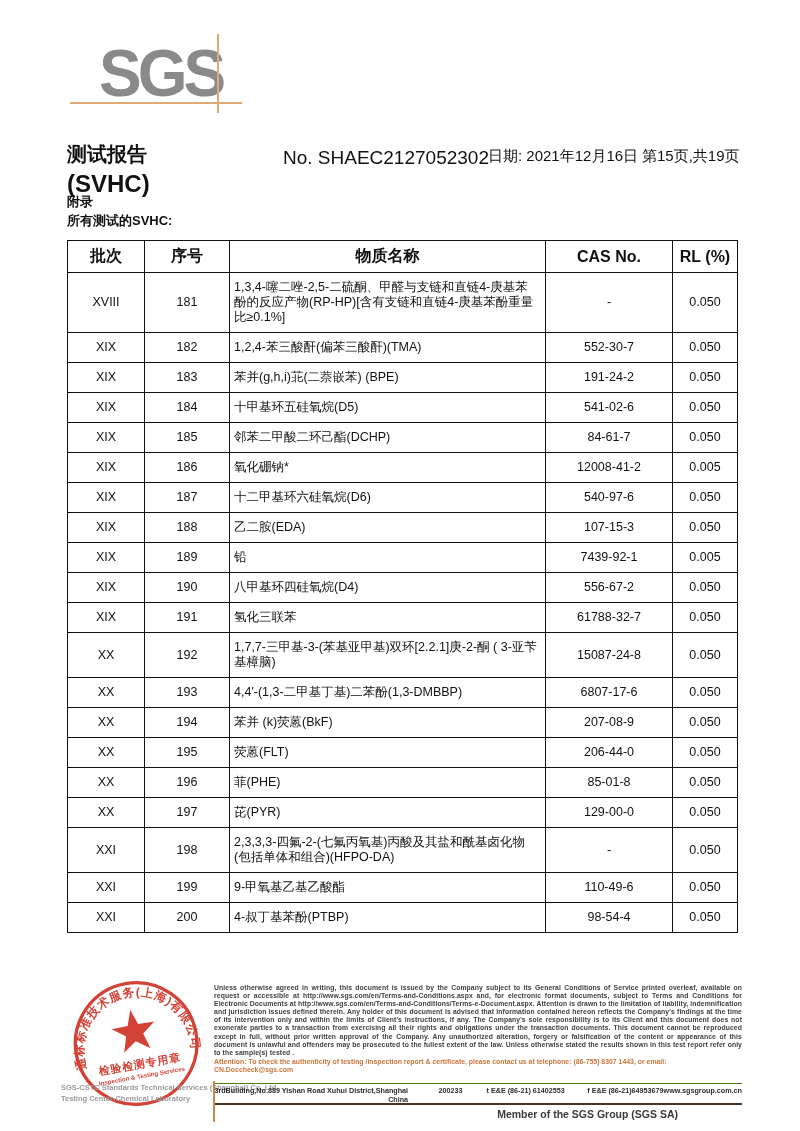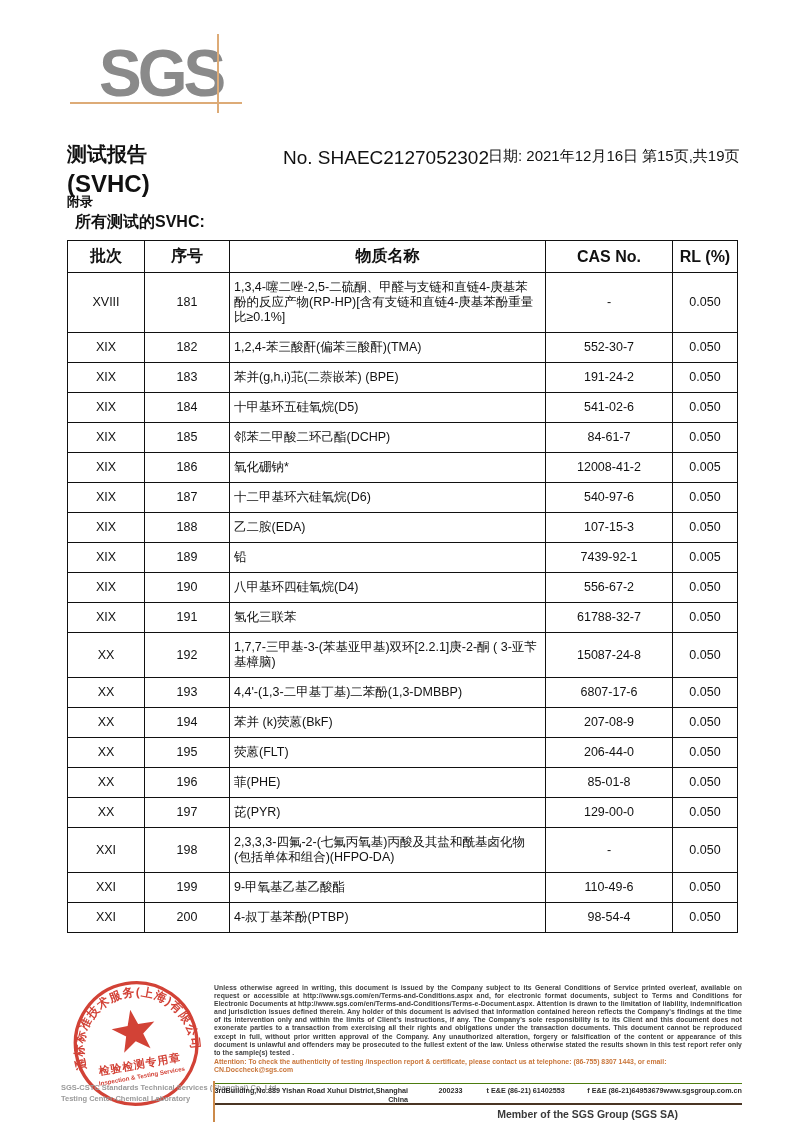--- a/index.html
+++ b/index.html
@@ -17,21 +17,21 @@
   }
   .logo-vline { position:absolute; left:217px; top:34px; width:2px; height:79px; background:#ddab77; }
   .logo-hline { position:absolute; left:70px; top:102px; width:172px; height:2px; background:#ddab77; }
   
   .title1 { position:absolute; left:67px; top:141px; font-size:20px; font-weight:bold; }
   .title2 { position:absolute; left:67px; top:170px; font-size:24px; font-weight:bold; }
   .report-no { position:absolute; left:283px; top:147px; font-size:19px; }
   .date-label { position:absolute; left:488px; top:147px; font-size:15px; }
   .page-info { position:absolute; left:642px; top:147px; font-size:15px; }
   .appendix { position:absolute; left:67px; top:193px; font-size:13px; font-weight:bold; }
-  .section-label { position:absolute; left:67px; top:212px; font-size:16px; font-weight:bold;margin-left:8px; }
+  .section-label { position:absolute; left:67px; top:212px; font-size:13px; font-weight:bold; }
   
   .svhc-table {
     position:absolute; left:67px; top:240px; width:670px;
     border-collapse:collapse; table-layout:fixed;
   }
   .svhc-table th, .svhc-table td { border:1.5px solid #111; }
   .svhc-table th {
     font-size:16px; font-weight:bold; padding:5px 2px; text-align:center;
   }
   .svhc-table td {

